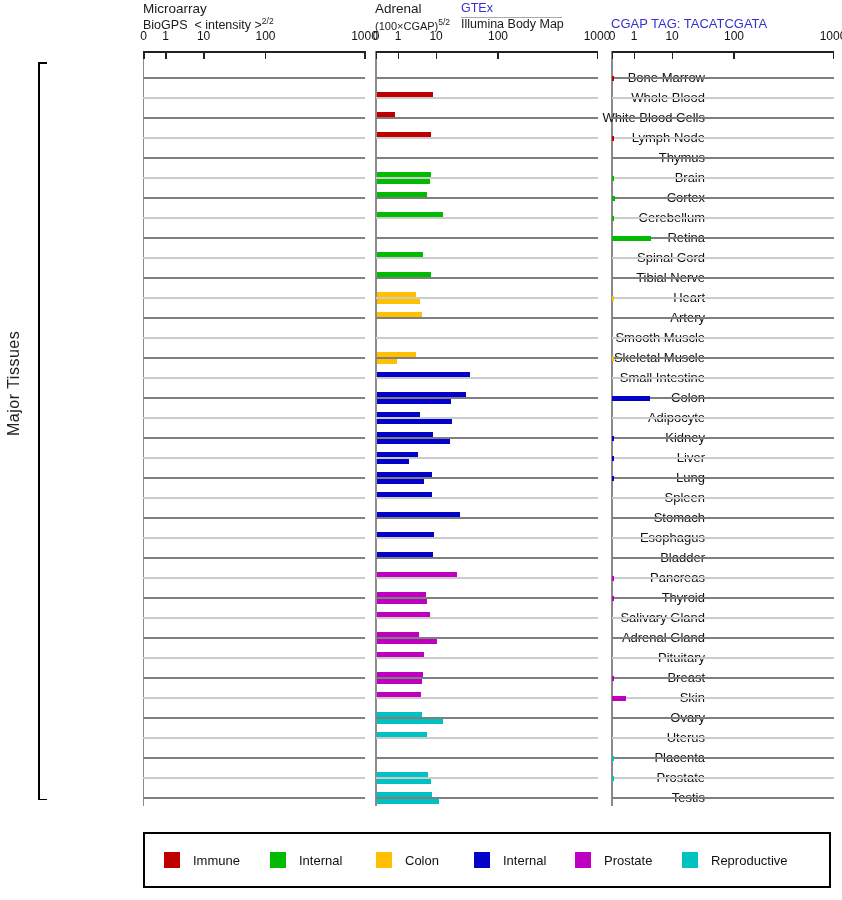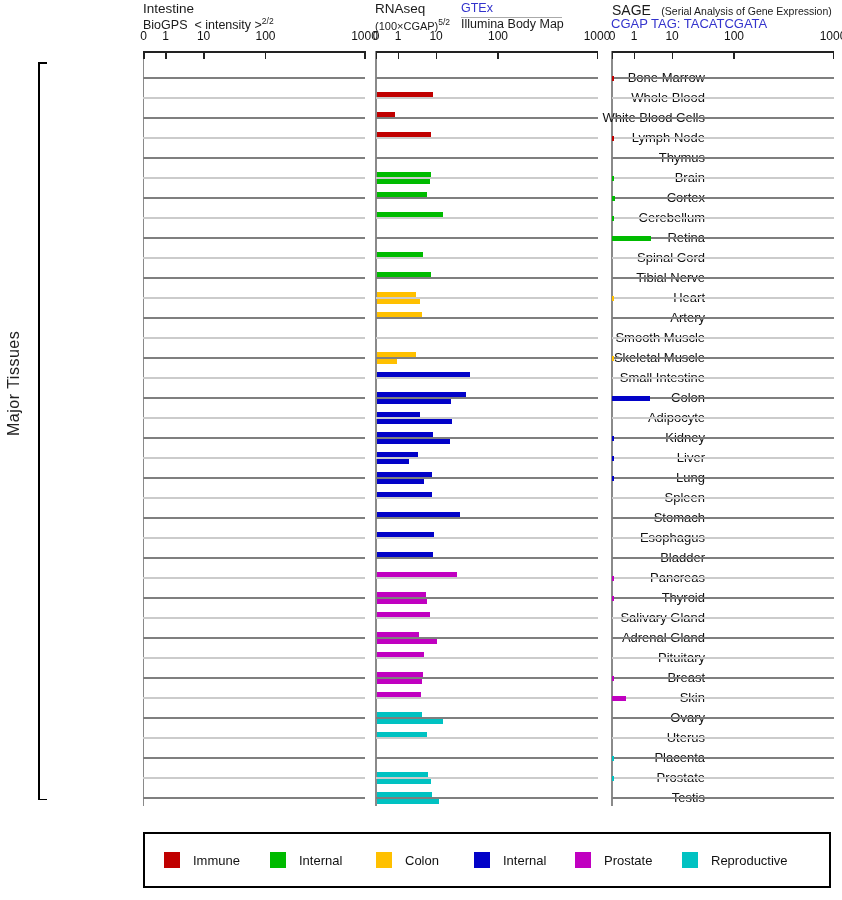--- a/index.html
+++ b/index.html
@@ -31,38 +31,34 @@
   .legend-box{position:absolute;border:2px solid #000;background:#fff;}
   .legend-item{position:absolute;display:flex;align-items:center;gap:13px;height:18px;}
   .legend-swatch{width:16px;height:16px;display:inline-block;}
   .legend-label{font-size:13px;color:#111;white-space:nowrap;}
 </style>
 </head>
 <body>
 
 <div class="stage">
 
-  <div class="abs hdr-title" style="left:143px;top:1px;">Intestine</div>
+  <div class="abs hdr-title" style="left:143px;top:1px;">Microarray</div>
   <div class="abs hdr-sub" style="left:143px;top:16px;">
     <span>BioGPS</span>&nbsp;&nbsp;<span>&lt; intensity &gt;</span><sup>2/2</sup>
   </div>
 
-  <div class="abs hdr-title" style="left:375px;top:1px;">RNAseq</div>
+  <div class="abs hdr-title" style="left:375px;top:1px;">Adrenal</div>
   <div class="abs hdr-small" style="left:375px;top:17px;">
     <span>(100×CGAP)</span><sup>5/2</sup>
   </div>
   <div class="abs" style="left:461px;top:1px;width:101px;border-bottom:1px solid #aaa;padding-bottom:2px;font-size:12.5px;">
     <a class="link-blue">GTEx</a>
   </div>
   <div class="abs hdr-sub" style="left:461px;top:17px;">Illumina Body Map</div>
 
-  <div class="abs" style="left:612px;top:1px;white-space:nowrap;">
-    <span style="font-size:14px;color:#1a1a1a;">SAGE</span>
-    <span class="hdr-note" style="margin-left:6px;">(Serial Analysis of Gene Expression)</span>
-  </div>
   <div class="abs" style="left:611px;top:16px;font-size:13px;">
     <a class="link-blue">CGAP TAG: TACATCGATA</a>
   </div>
 
   <div class="side-label" style="left:5px;top:312px;height:124px;">Major Tissues</div>
   <div class="bracket" style="left:38px;top:62px;width:1.5px;height:738px;"></div>
   <div class="bracket" style="left:38px;top:62px;width:9px;height:1.5px;"></div>
   <div class="bracket" style="left:38px;top:798.5px;width:9px;height:1.5px;"></div>
 
   <div id="chart" class="abs" style="left:0;top:0;width:842px;height:900px;">

